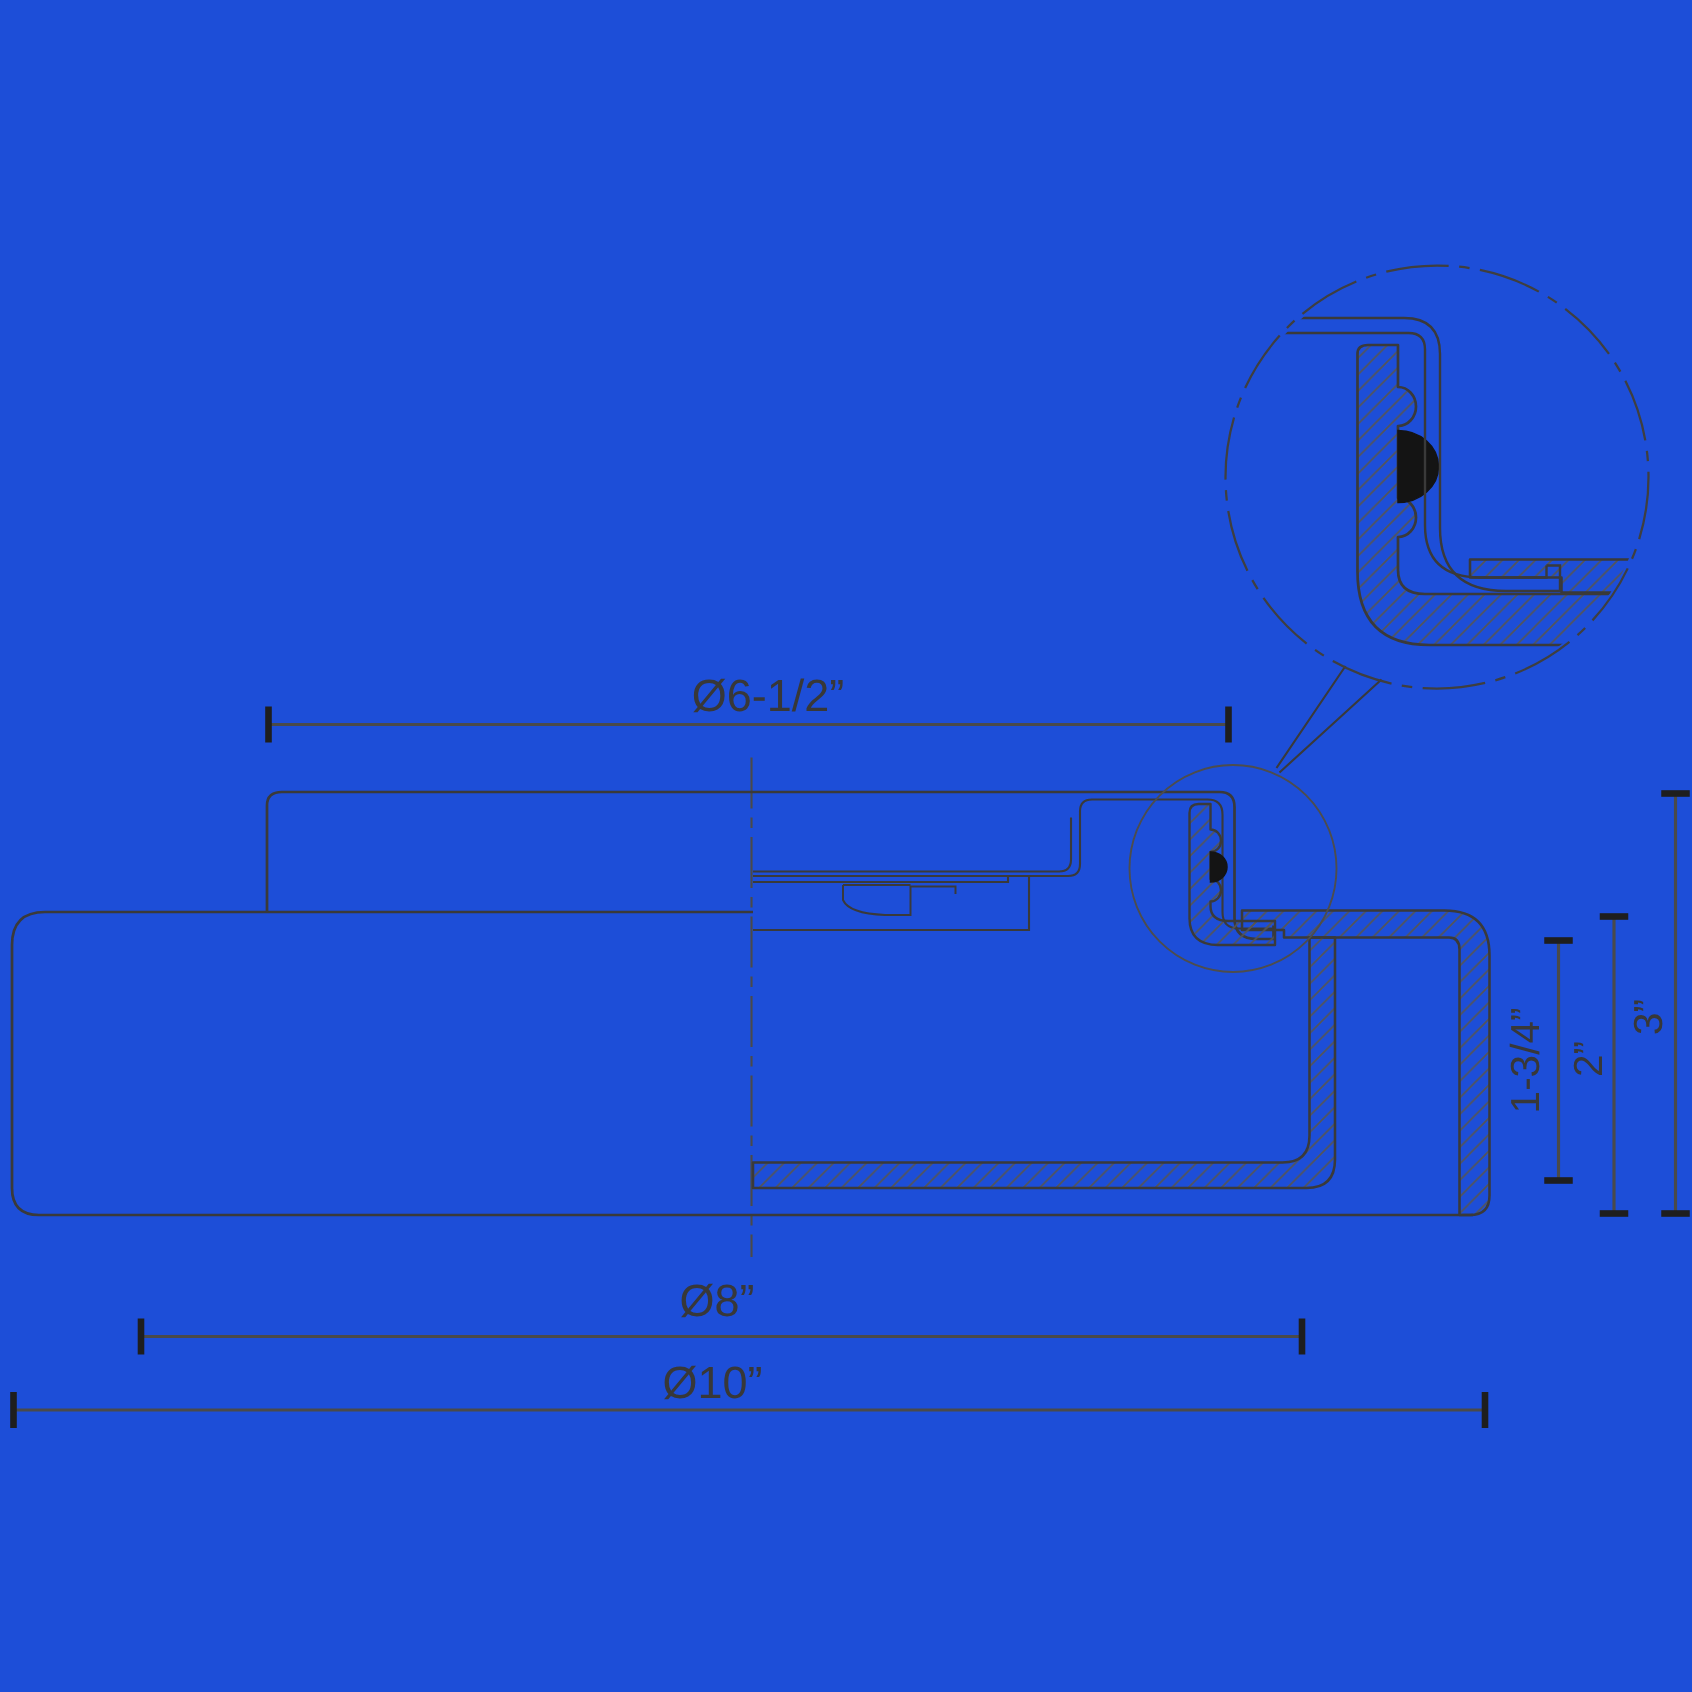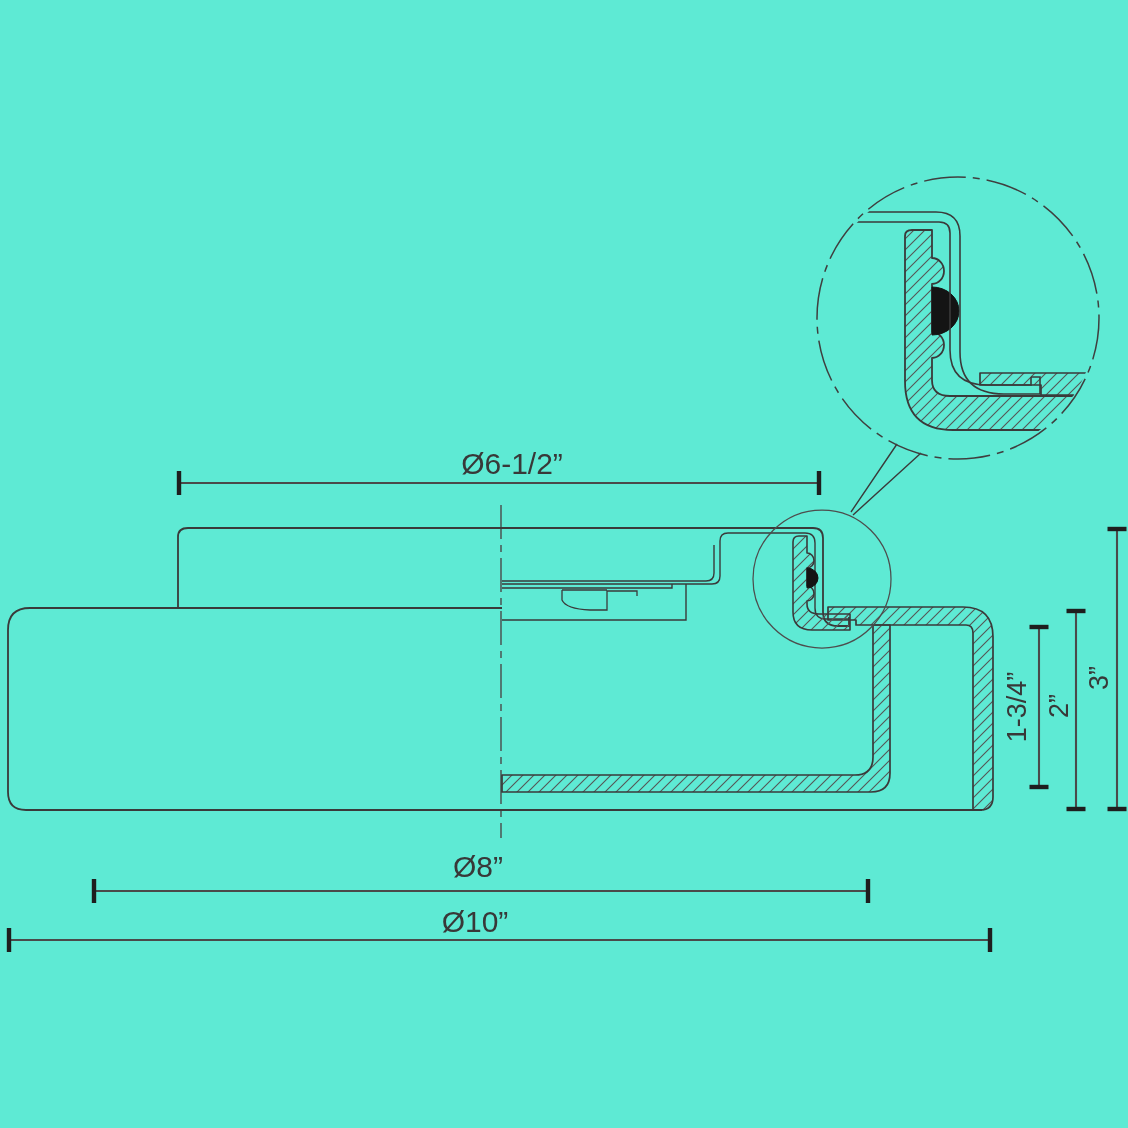--- a/index.html
+++ b/index.html
@@ -1,16 +1,16 @@
 <!DOCTYPE html>
 <html><head>
 <meta charset="utf-8">
 <style>
   html,body{margin:0;padding:0;background:#ffffff;}
-  .stage{width:1128px;height:1128px;position:relative;background:#5eead4;overflow:hidden;
+  .stage{width:1128px;height:1128px;position:relative;background:#1d4ed8;overflow:hidden;
          font-family:"Liberation Sans", sans-serif;}
   svg{display:block;}
   text{font-family:"Liberation Sans", sans-serif;}
   .dim-text{font-size:30px;fill:#383838;}
   .dim-text-v{font-size:27px;fill:#383838;}
 </style>
 </head>
 <body>
 
 <div class="stage">

